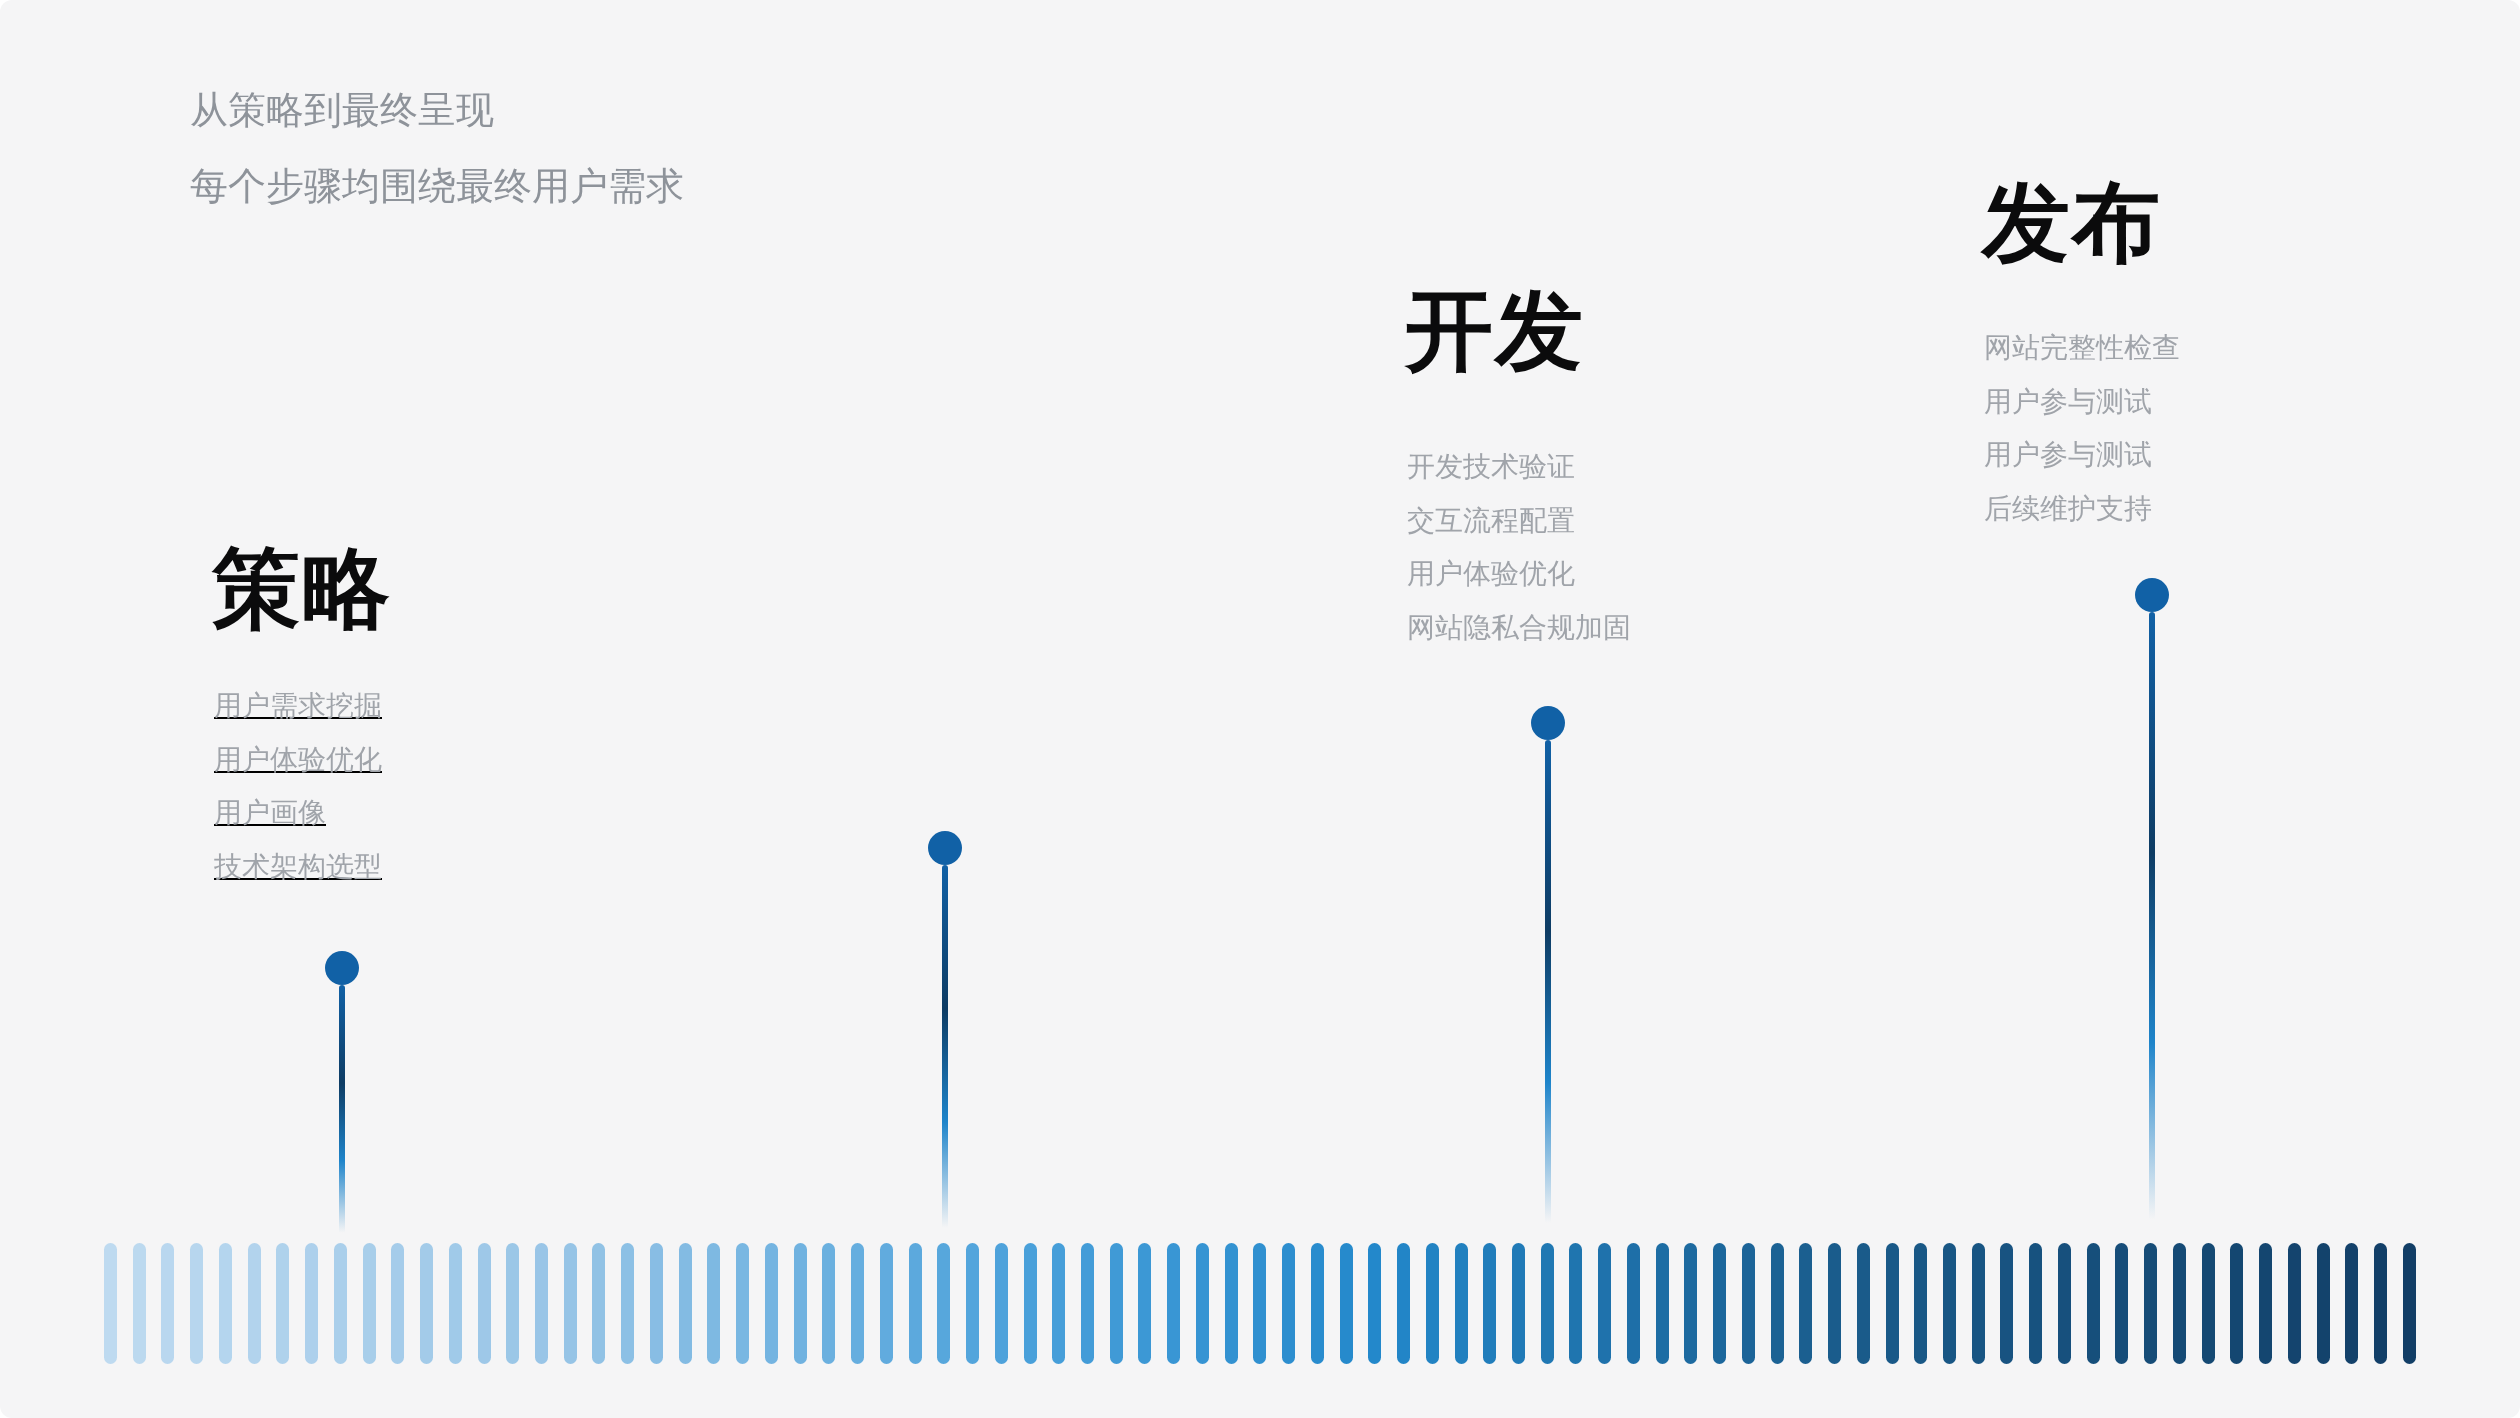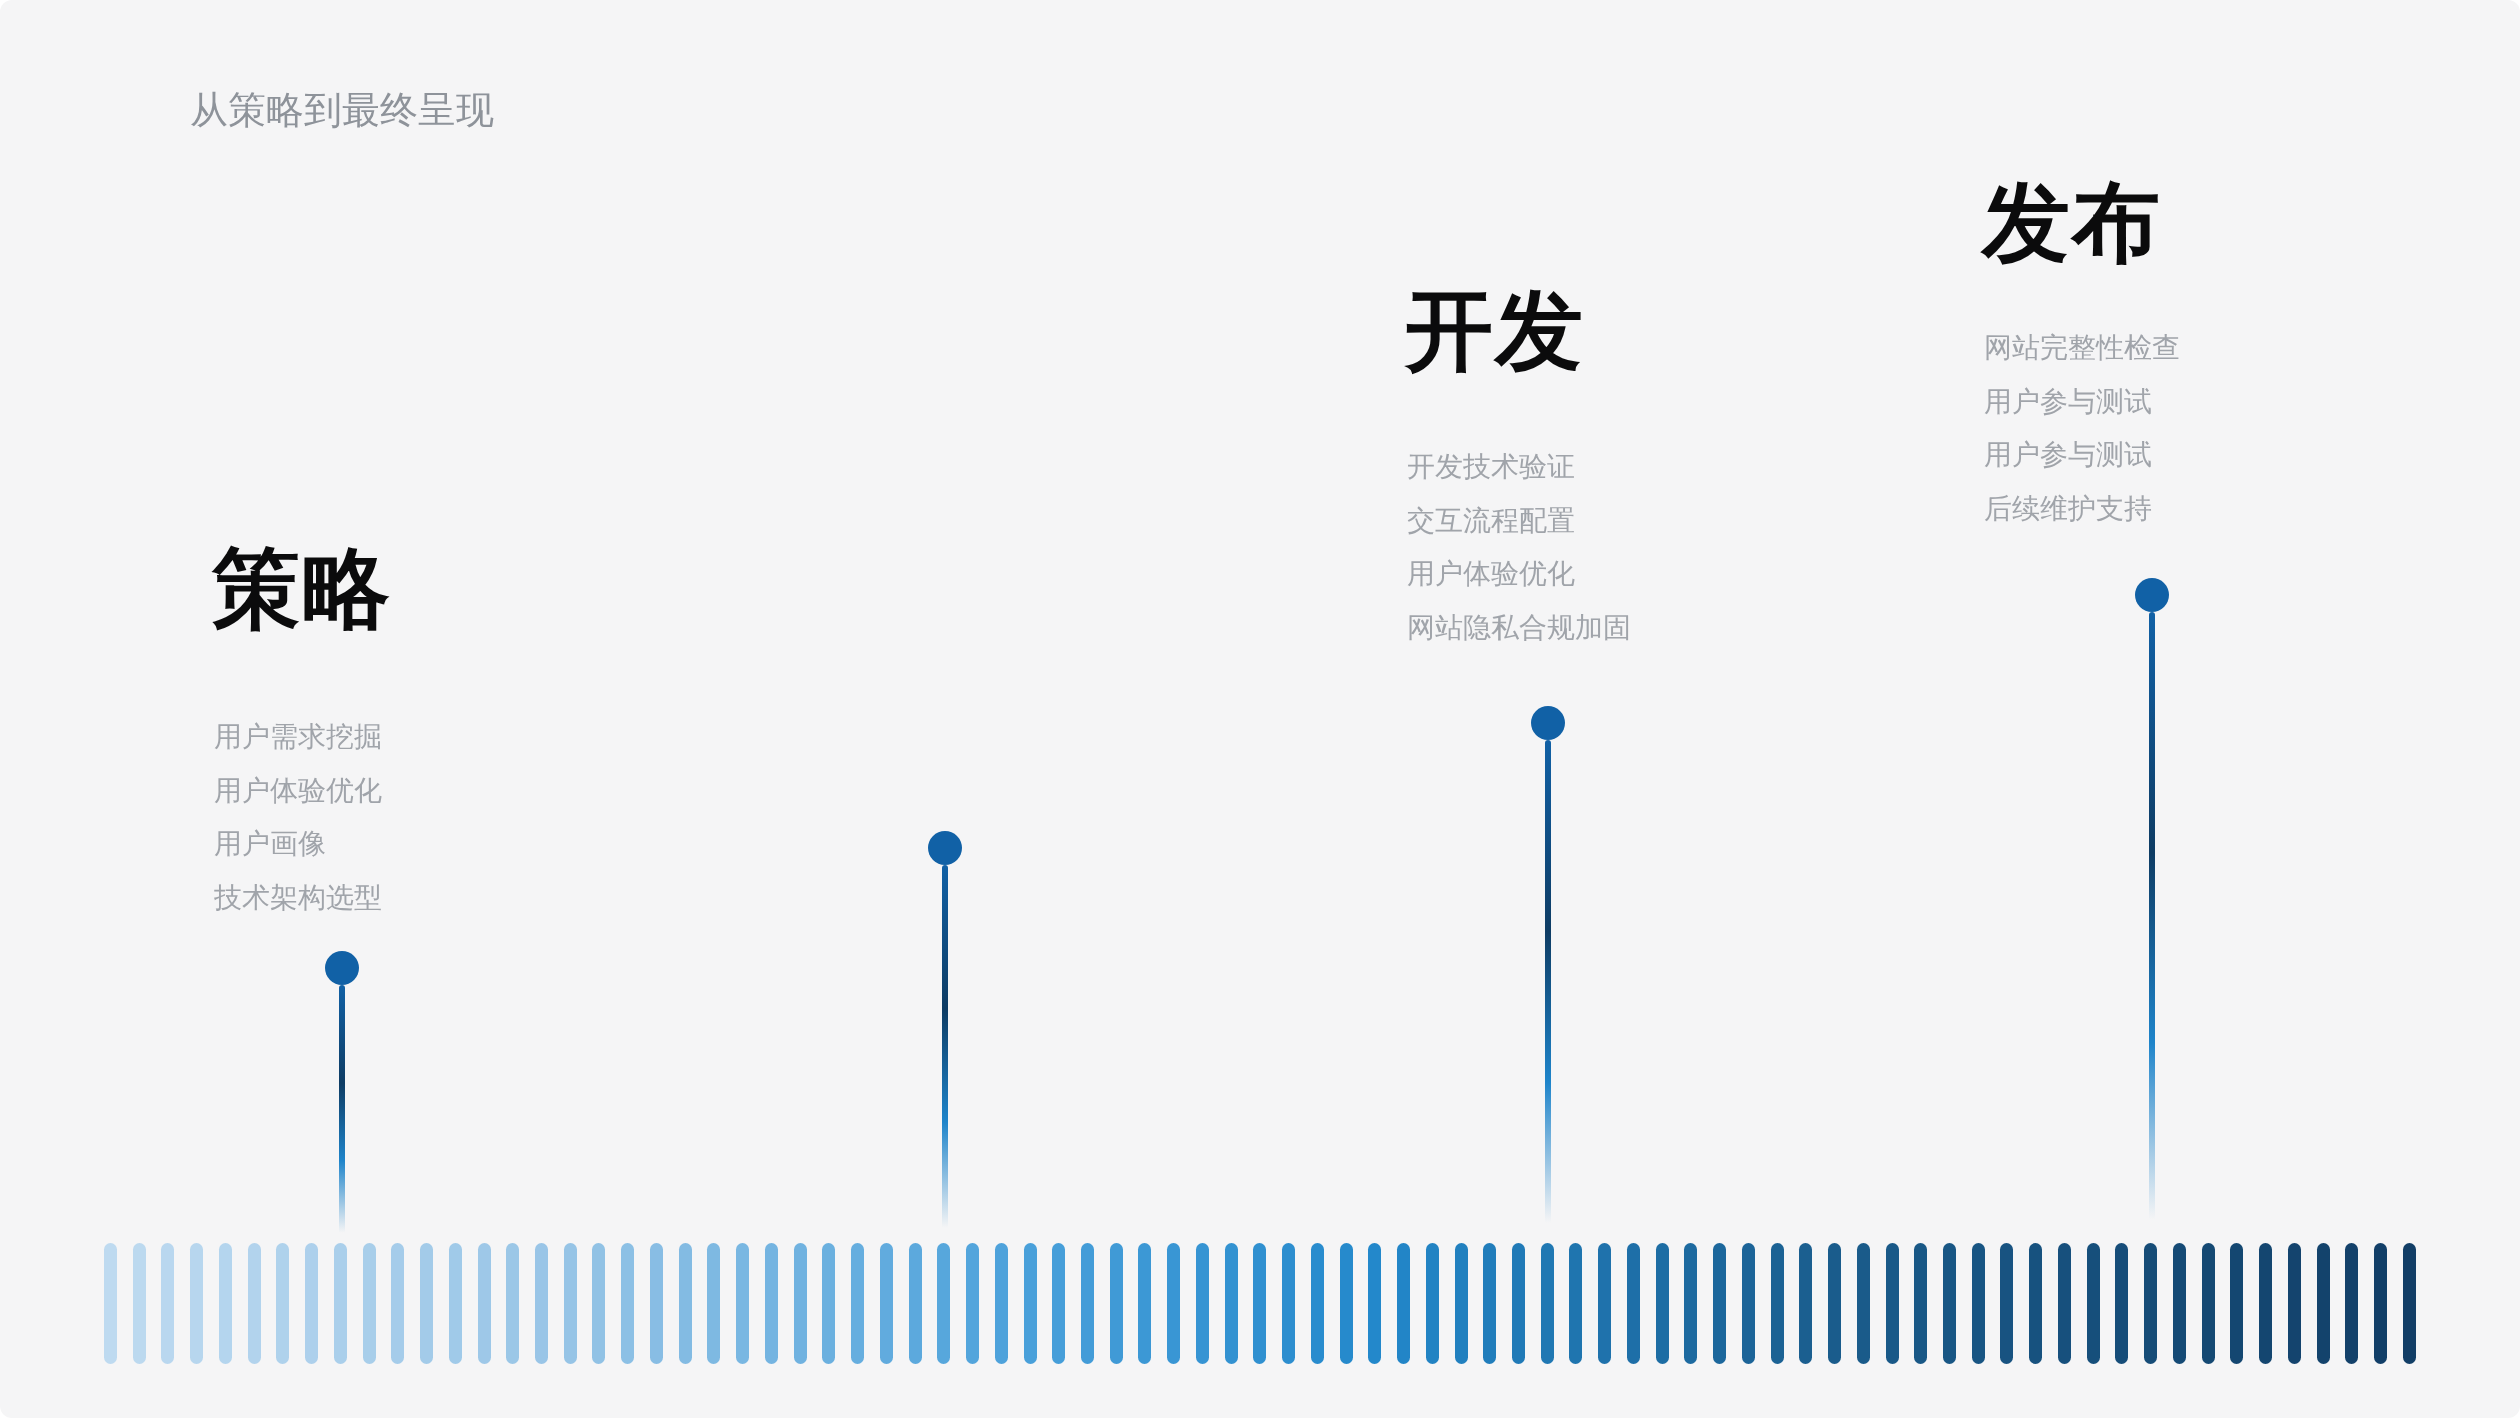--- a/index.html
+++ b/index.html
@@ -35,21 +35,21 @@
     white-space:nowrap;
   }
   .stage .stage-list{position:absolute;left:2px;}
   .stage .stage-item{
     font-size:28px;line-height:53.5px;font-weight:500;
     color:var(--item-text);
     white-space:nowrap;
   }
   
   .stage.s1{left:212px;top:538px;}
-  .stage.s1 .stage-list{top:172px;}
+  .stage.s1 .stage-list{top:141px;text-decoration:underline;}
   .stage.s2{left:810px;top:390px;}
   .stage.s2 .stage-list{top:145px;}
   .stage.s3{left:1405px;top:280px;}
   .stage.s3 .stage-list{top:160px;}
   .stage.s4{left:1982px;top:172px;}
   .stage.s4 .stage-list{top:149px;}
   
   .pin{position:absolute;}
   .pin .pin-dot{
     position:absolute;
@@ -81,20 +81,21 @@
     flex:0 0 auto;
   }
 </style>
 </head>
 <body>
 
 <div class="card">
 
   <div class="subtitle">
     <div>从策略到最终呈现</div>
+    <div>每个步骤均围绕最终用户需求</div>
   </div>
 
   <div class="stage s1">
     <div class="stage-title">策略</div>
     <div class="stage-list">
       <div class="stage-item">用户需求挖掘</div>
       <div class="stage-item">用户体验优化</div>
       <div class="stage-item">用户画像</div>
       <div class="stage-item">技术架构选型</div>
     </div>

